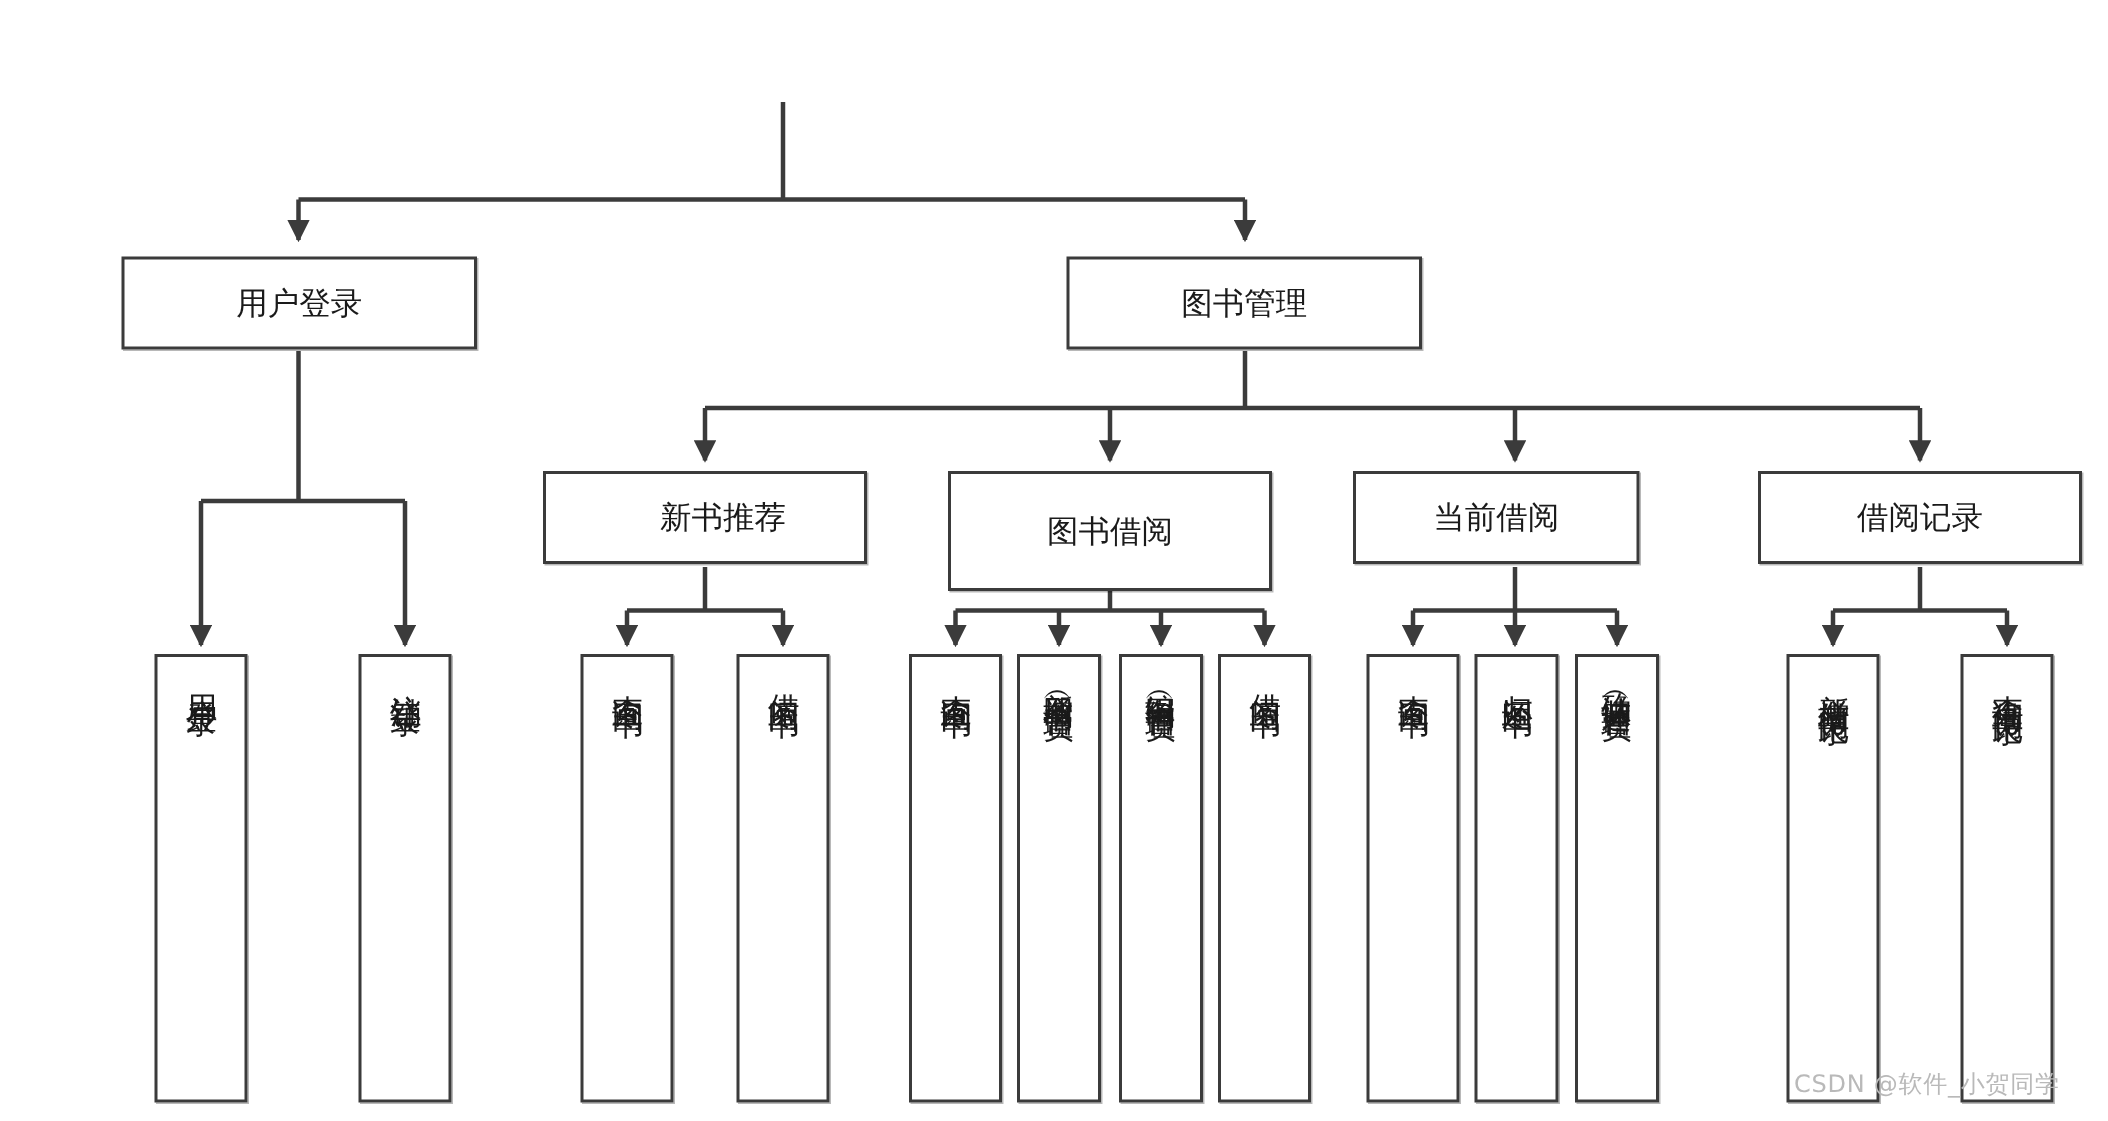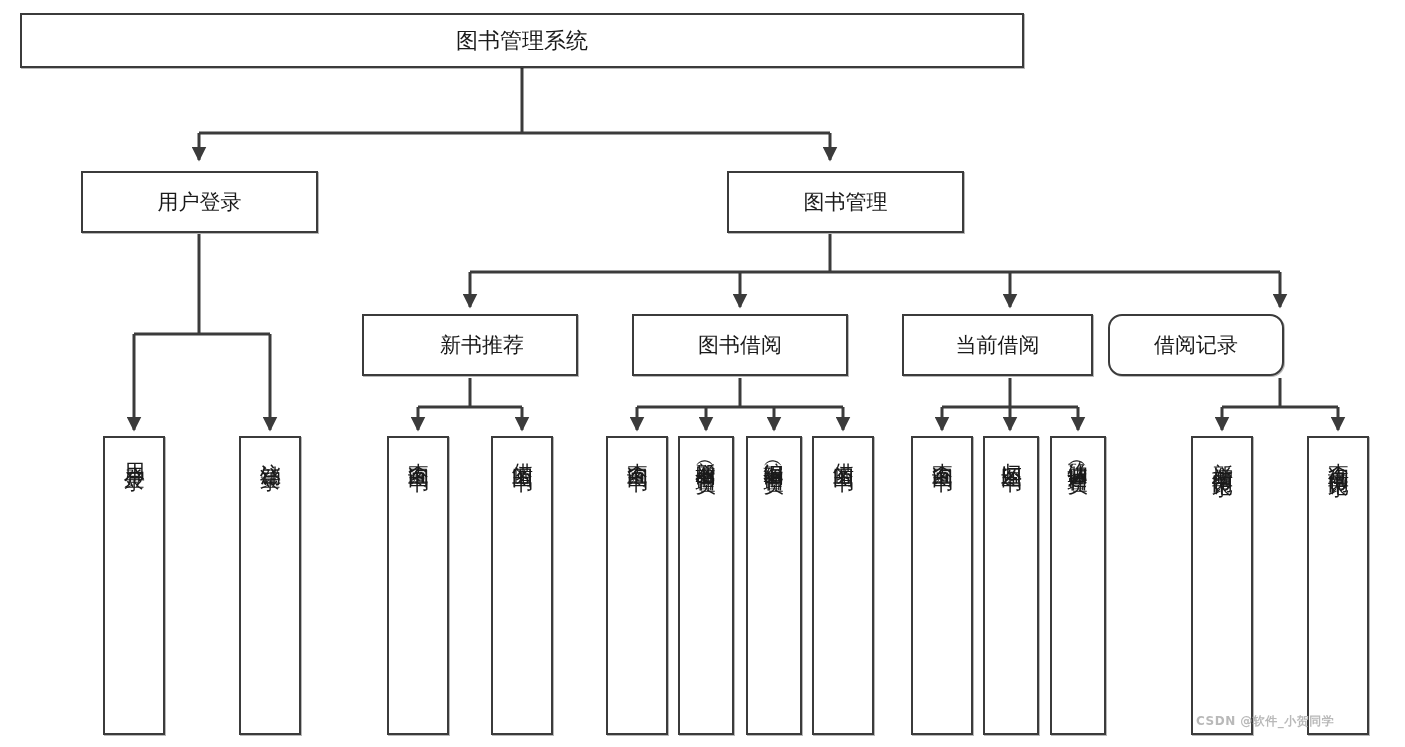--- a/index.html
+++ b/index.html
@@ -65,25 +65,24 @@
     left: 0;
     top: 0;
     width: 1405px;
     height: 747px;
     pointer-events: none;
   }
   .watermark {
     position: absolute;
     left: 1196px;
     top: 713px;
-    font-size: 12px;
+    font-size: 16px;
     color: #b9b9b9;
     white-space: nowrap;
     letter-spacing: 0.5px;
-    font-weight: bold;
   }
 </style>
 </head>
 <body>
 
 <div id="diagram">
 
   <svg class="connectors" viewBox="0 0 1405 747" width="1405" height="747" xmlns="http://www.w3.org/2000/svg">
     <defs>
       <marker id="arrow" viewBox="0 0 10 10" refX="9" refY="5" markerWidth="5" markerHeight="5" orient="auto-start-reverse">
@@ -127,41 +126,38 @@
       <path d="M 1010 407 L 1010 430" marker-end="url(#arrow)"></path>
       <path d="M 1078 407 L 1078 430" marker-end="url(#arrow)"></path>
 
       <path d="M 1280 378 L 1280 407"></path>
       <path d="M 1222 407 L 1338 407"></path>
       <path d="M 1222 407 L 1222 430" marker-end="url(#arrow)"></path>
       <path d="M 1338 407 L 1338 430" marker-end="url(#arrow)"></path>
     </g>
   </svg>
 
-  <div class="node root horiz" style="left:20px; top:13px; width:1004px; height:55px;">
-    <span class="label">图书管理系统</span>
-  </div>
 
   <div class="node horiz" style="left:81px; top:171px; width:237px; height:62px;">
     <span class="label">用户登录</span>
   </div>
-  <div class="node horiz" style="left:711px; top:171px; width:237px; height:62px;margin-left:16px;">
+  <div class="node horiz" style="left:711px; top:171px; width:237px; height:62px;">
     <span class="label">图书管理</span>
   </div>
 
   <div class="node horiz" style="left:362px; top:314px; width:216px; height:62px;padding-left:24px;">
     <span class="label">新书推荐</span>
   </div>
-  <div class="node horiz" style="left:632px; top:314px; width:216px; height:62px;font-family:Liberation Serif, serif;">
+  <div class="node horiz" style="left:632px; top:314px; width:216px; height:80px;font-family:Liberation Serif, serif;">
     <span class="label">图书借阅</span>
   </div>
   <div class="node horiz" style="left:902px; top:314px; width:191px; height:62px;">
     <span class="label">当前借阅</span>
   </div>
-  <div class="node horiz" style="left:1108px; top:314px; width:176px; height:62px;border-radius:14px;">
+  <div class="node horiz" style="left:1172px; top:314px; width:216px; height:62px;">
     <span class="label">借阅记录</span>
   </div>
 
   <div class="node vert" style="left:103px; top:436px; width:62px; height:299px;">
     <span class="label">用户登录</span>
   </div>
   <div class="node vert" style="left:239px; top:436px; width:62px; height:299px;">
     <span class="label">注销登录</span>
   </div>
 

